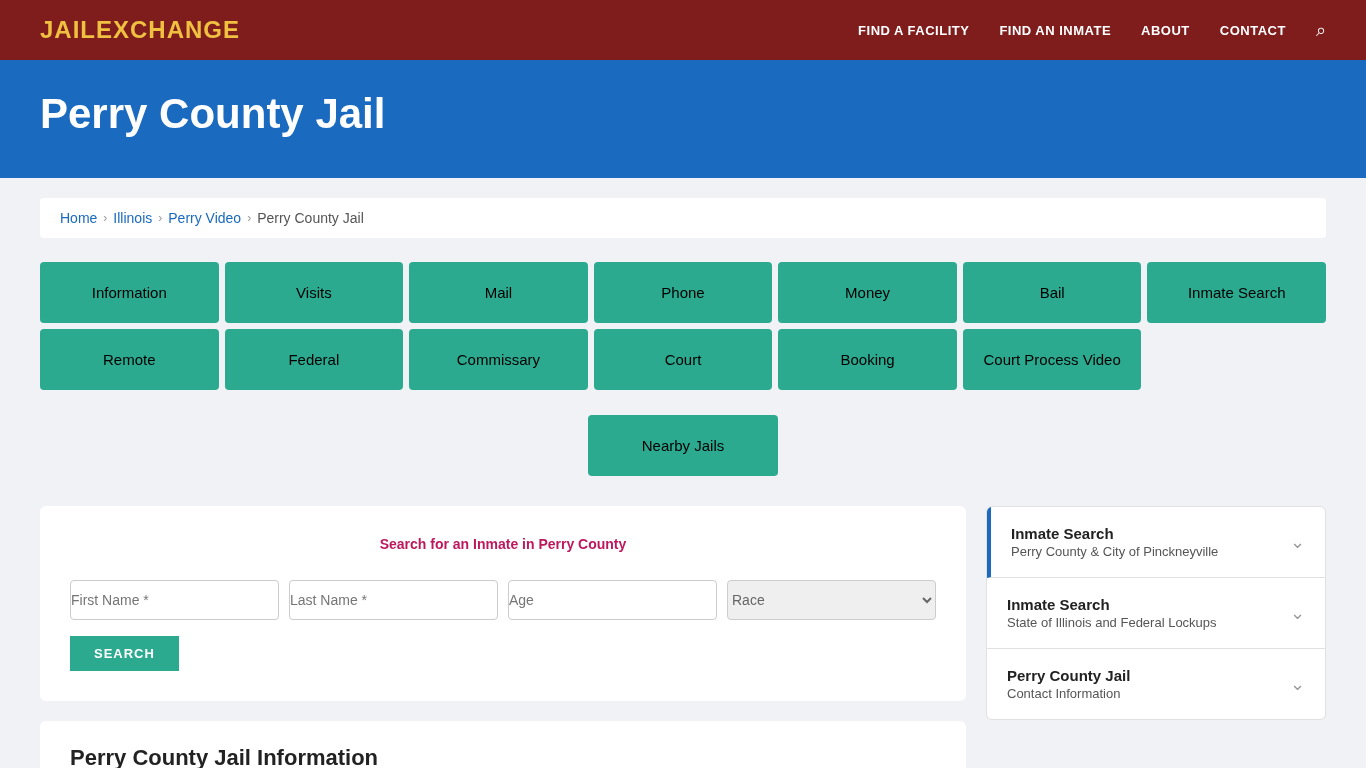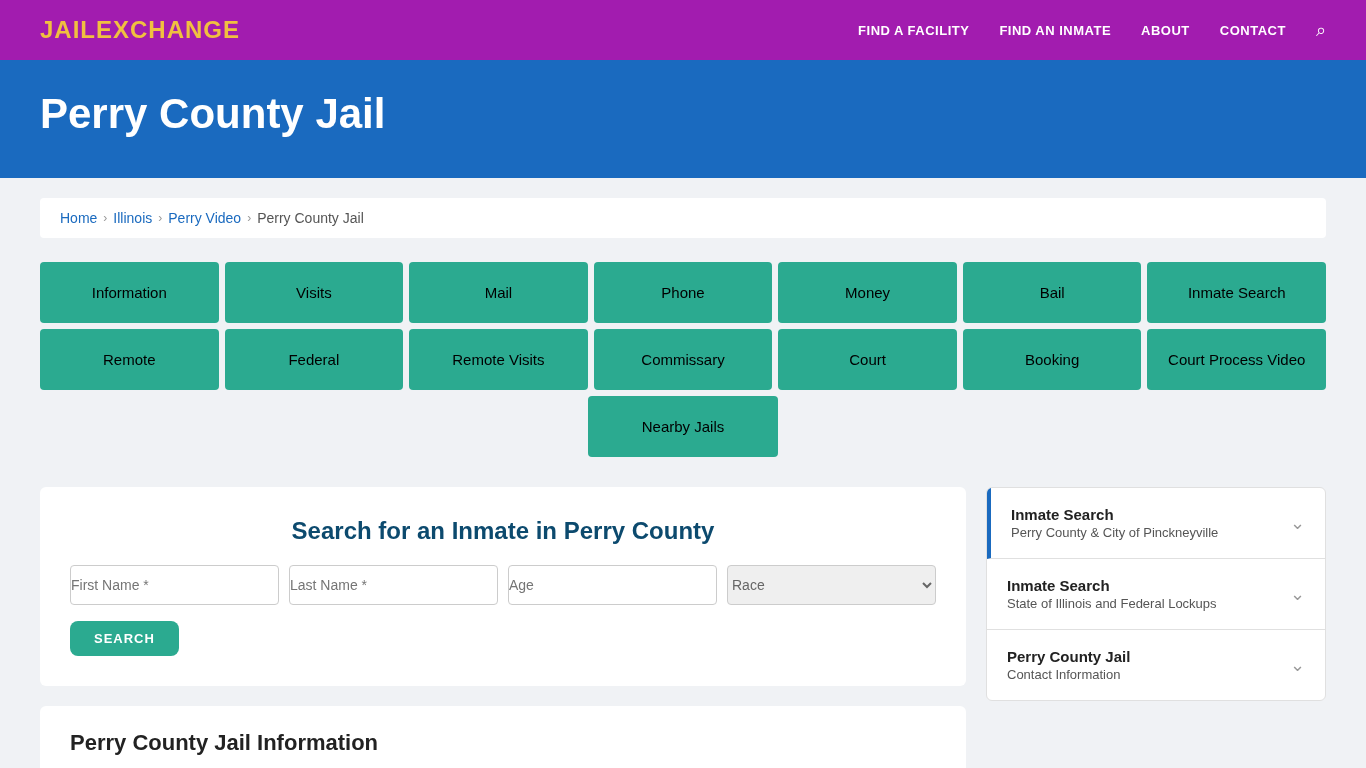--- a/index.html
+++ b/index.html
@@ -1,20 +1,20 @@
 <!DOCTYPE html>
 <html><head>
   <meta charset="utf-8">
   <style>
     * { margin: 0; padding: 0; box-sizing: border-box; }
     body { font-family: Arial, sans-serif; background: #f0f2f5; color: #333; }
 
     
     .header {
-      background: #a21caf;
+      background: #7f1d1d;
       padding: 0 40px;
       height: 60px;
       display: flex;
       align-items: center;
       justify-content: space-between;
     }
     .logo {
       font-size: 24px;
       font-weight: 900;
       color: white;
@@ -109,20 +109,21 @@
       padding: 22px 10px;
       font-size: 15px;
       font-weight: 500;
       cursor: pointer;
       text-align: center;
       min-width: 0;
     }
     .btn-nearby {
       width: calc(100% / 7 + 6px);
       min-width: 160px;
+      margin-top: 19px;
     }
 
     
     .main-layout {
       display: flex;
       gap: 20px;
       align-items: flex-start;
     }
 
     
@@ -132,43 +133,43 @@
 
     
     .search-box {
       background: white;
       border-radius: 6px;
       padding: 30px 30px 30px;
       margin-bottom: 20px;
     }
     .search-box h2 {
       text-align: center;
-      font-size: 24px;
+      font-size: 14px;
       font-weight: 700;
-      margin-bottom: 20px;
-      color: #0c4a6e;
+      margin-bottom: 28px;
+      color: #be185d;
     }
     .search-fields {
       display: flex;
       gap: 10px;
       margin-bottom: 16px;
     }
     .search-fields input, .search-fields select {
       border: 1px solid #ccc;
       border-radius: 4px;
       padding: 10px 0;
       font-size: 14px;
       color: #666;
       flex: 1;
     }
     .search-btn {
       background: #2baa90;
       color: white;
       border: none;
-      border-radius: 8px;
+      border-radius: 0;
       padding: 10px 24px;
       font-size: 13px;
       font-weight: 700;
       letter-spacing: 1px;
       cursor: pointer;
       text-transform: uppercase;
     }
 
     
     .info-section {
@@ -262,21 +263,20 @@
     <button class="grid-btn">Mail</button>
     <button class="grid-btn">Phone</button>
     <button class="grid-btn">Money</button>
     <button class="grid-btn">Bail</button>
     <button class="grid-btn">Inmate Search</button>
   </div>
 
   <div class="btn-grid-row2">
     <button class="grid-btn">Remote</button>
     <button class="grid-btn">Federal</button>
-    <button class="grid-btn">Remote Visits</button>
     <button class="grid-btn">Commissary</button>
     <button class="grid-btn">Court</button>
     <button class="grid-btn">Booking</button>
     <button class="grid-btn">Court Process Video</button>
   </div>
 
   <div class="btn-grid-row3">
     <button class="grid-btn btn-nearby">Nearby Jails</button>
   </div>
 

